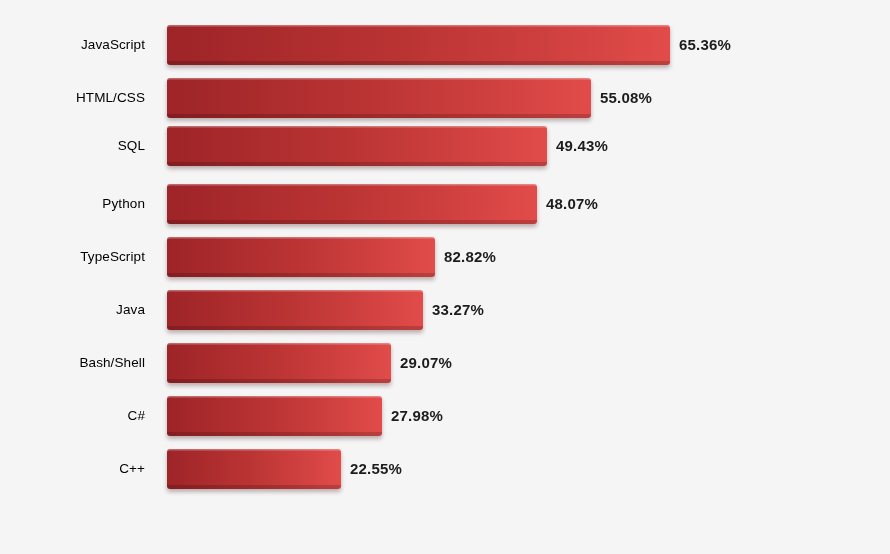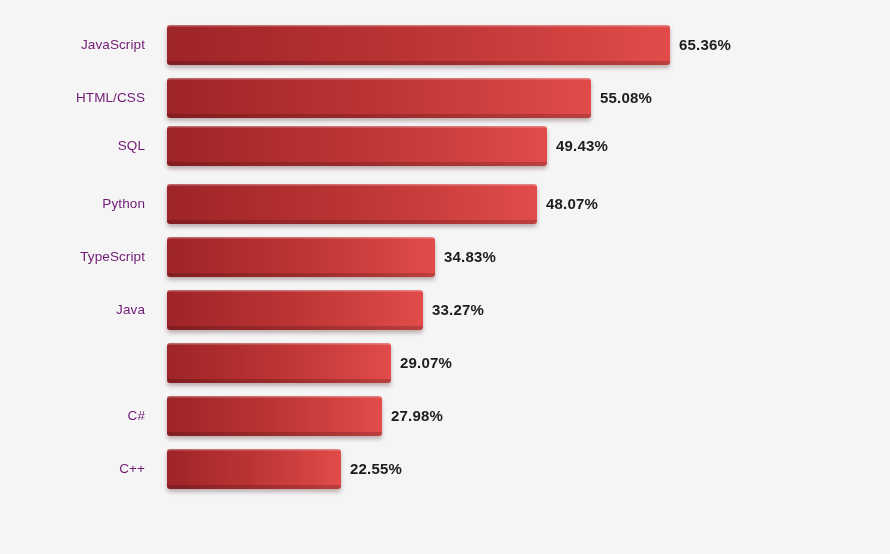--- a/index.html
+++ b/index.html
@@ -39,21 +39,21 @@
     align-items: center;
   }
 
   .cat-label {
     position: absolute;
     left: 0;
     width: 145px;
     text-align: right;
     font-size: 13.5px;
     font-weight: 400;
-    color: #701a75;
+    color: #000000;
     line-height: 40px;
     letter-spacing: 0.1px;
     white-space: nowrap;
   }
 
   .bar-wrap {
     position: absolute;
     left: 167px;
     top: 0;
     height: 40px;
@@ -141,30 +141,31 @@
         <div class="bar-wrap" style="left: 167px;">
           <div class="bar" style="width: 370px; height: 40px;"></div>
         </div>
         <div class="value-label" style="left: 546px;">48.07%</div>
       </div>
       <div class="bar-row" style="top: 237px;">
         <div class="cat-label">TypeScript</div>
         <div class="bar-wrap" style="left: 167px;">
           <div class="bar" style="width: 268px; height: 40px;"></div>
         </div>
-        <div class="value-label" style="left: 444px;">34.83%</div>
+        <div class="value-label" style="left: 444px;">82.82%</div>
       </div>
       <div class="bar-row" style="top: 290px;">
         <div class="cat-label">Java</div>
         <div class="bar-wrap" style="left: 167px;">
           <div class="bar" style="width: 256px; height: 40px;"></div>
         </div>
         <div class="value-label" style="left: 432px;">33.27%</div>
       </div>
       <div class="bar-row" style="top: 343px;">
+        <div class="cat-label">Bash/Shell</div>
         <div class="bar-wrap" style="left: 167px;">
           <div class="bar" style="width: 224px; height: 40px;"></div>
         </div>
         <div class="value-label" style="left: 400px;">29.07%</div>
       </div>
       <div class="bar-row" style="top: 396px;">
         <div class="cat-label">C#</div>
         <div class="bar-wrap" style="left: 167px;">
           <div class="bar" style="width: 215px; height: 40px;"></div>
         </div>

